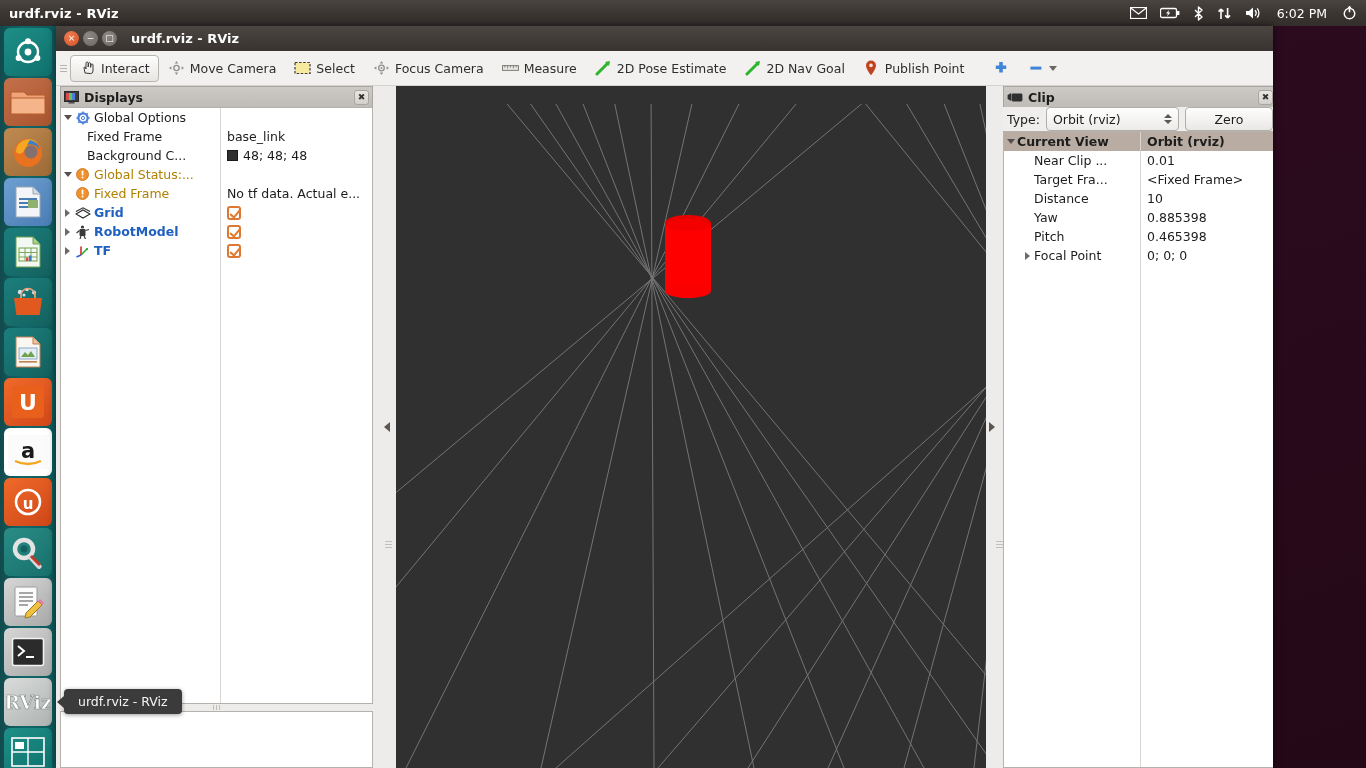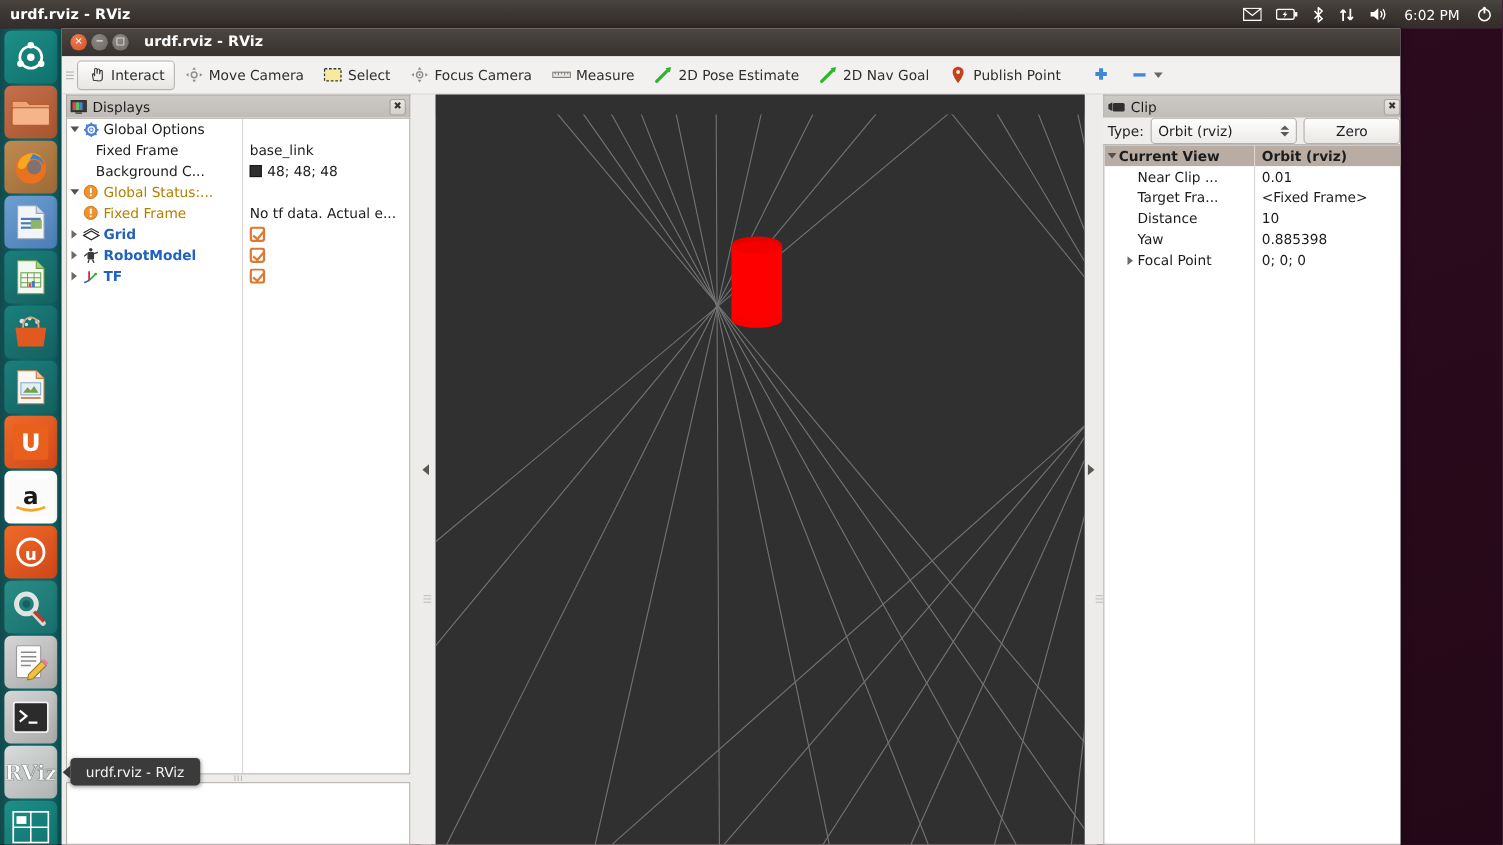--- a/index.html
+++ b/index.html
@@ -139,21 +139,21 @@
     display: flex; flex-direction: column;
   }
   .dock-header {
     height: 21px;
     background: linear-gradient(to bottom, #cdcac6, #bfbcb8);
     border: 1px solid #a9a5a1;
     border-bottom: none;
     display: flex; align-items: center;
     padding: 0 3px;
     box-sizing: border-box;
-    font-size: 12.5px; color: #1c1c1c;
+    font-size: 12.5px; color: #1c1c1c; font-weight: bold;
   }
   .dock-header .dh-ico { margin-right: 5px; display: flex; align-items: center; }
   .dock-header .dh-title { font-size: 12.5px; }
   .dock-close {
     margin-left: auto; width: 15px; height: 15px;
     border-radius: 3px;
     background: linear-gradient(to bottom, #e9e7e4, #d3d0cc);
     border: 1px solid #a9a5a1;
     display: flex; align-items: center; justify-content: center;
     font-size: 9px; color: #333;
@@ -909,20 +909,26 @@
               </div>
             <div class="vcol-b">10</div>
           </div>
           <div class="vrow">
             <div class="vcol-a" style="padding-left:30px;">
                 <span>Yaw</span>
               </div>
             <div class="vcol-b">0.885398</div>
           </div>
           <div class="vrow">
+            <div class="vcol-a" style="padding-left:30px;">
+                <span>Pitch</span>
+              </div>
+            <div class="vcol-b">0.465398</div>
+          </div>
+          <div class="vrow">
             <div class="vcol-a" style="padding-left:17px;">
               <span class="tw closed"></span>
               <span>Focal Point</span>
             </div>
             <div class="vcol-b">0; 0; 0</div>
           </div>
         </div>
       </div>
 
     </div>

